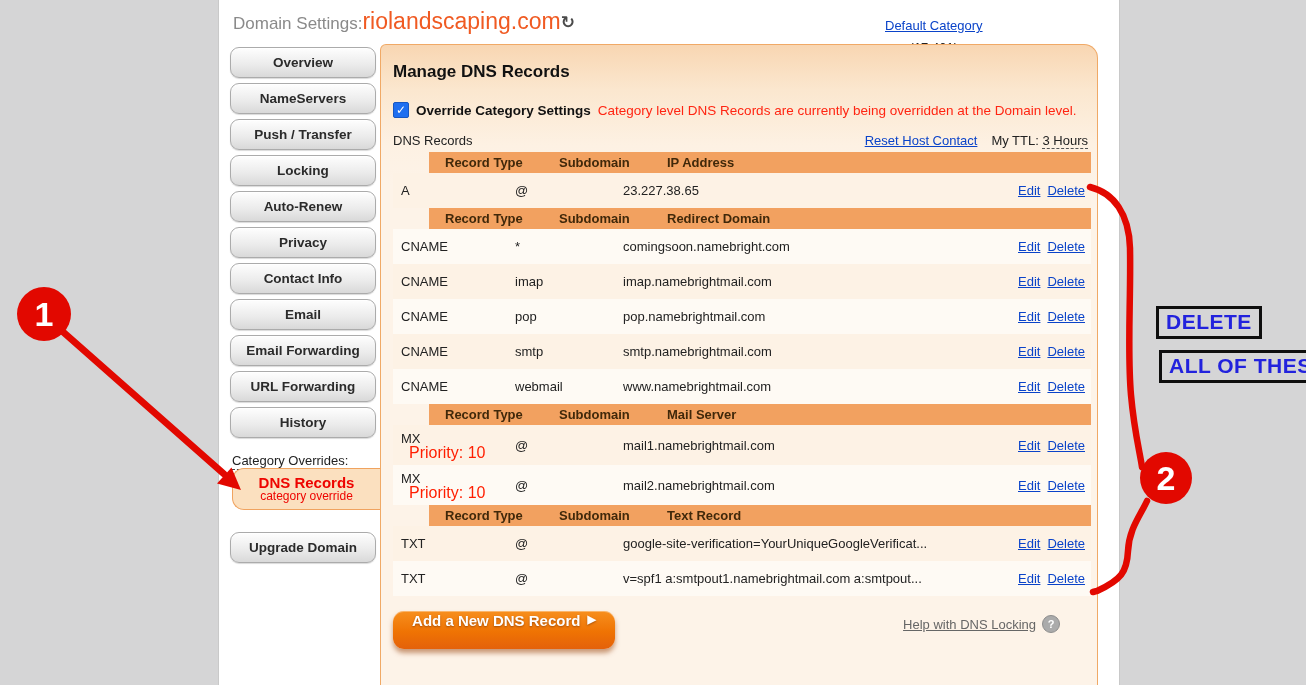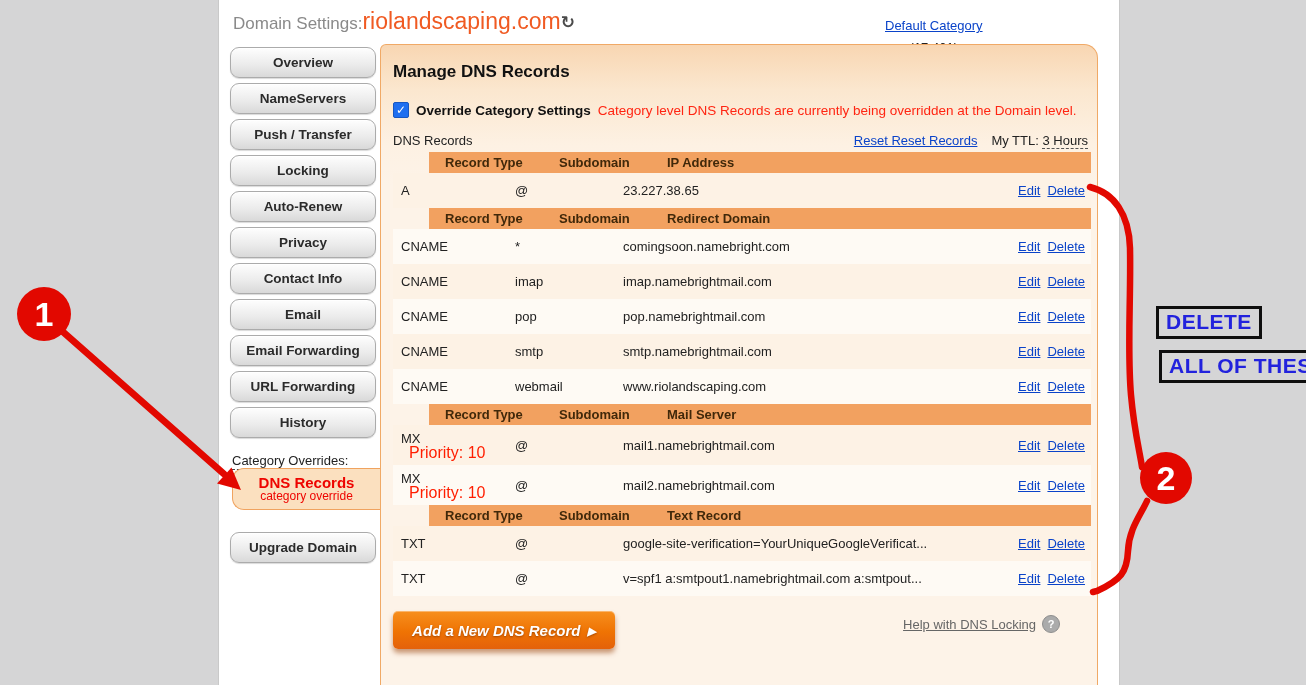--- a/index.html
+++ b/index.html
@@ -69,25 +69,25 @@
     height:35px;font-size:13px;color:#222;padding-left:8px;box-sizing:border-box;}
   .t-row.alt0{background:#fdf2e5;}
   .t-row.alt1{background:#fefaf4;}
   .t-row.mx{height:40px;}
   .t-row .type .prio{font-size:16px;color:#ff1e00;margin-left:8px;line-height:13px;}
   .t-row .actions{text-align:right;padding-right:6px;white-space:nowrap;}
   .t-row .actions a{color:#0a43c9;text-decoration:underline;cursor:pointer;margin-left:7px;}
 
   
   .foot-row{margin-top:15px;display:flex;align-items:flex-start;}
-  .add-btn{width:222px;height:38px;border:none;border-radius:5px;cursor:pointer;
+  .add-btn{width:222px;height:38px;border:none;border-radius:11px;cursor:pointer;
     background:linear-gradient(180deg,#f78f1e 0%,#ef7303 55%,#e4610a 100%);
     box-shadow:0 4px 5px rgba(150,60,0,.5),inset 0 1px 0 rgba(255,255,255,.35);
     color:#fff;font-weight:bold;font-size:15px;text-shadow:0 1px 2px rgba(90,30,0,.5);
-    font-family:"Liberation Sans",sans-serif;display:flex;align-items:center;justify-content:center;gap:7px;font-style:italic;}
+    font-family:"Liberation Sans",sans-serif;display:flex;justify-content:center;gap:7px;}
   .add-btn .arr{font-size:11px;position:relative;top:1px;}
   .foot-row .spacer{flex:1;}
   .help-wrap{display:flex;align-items:center;gap:6px;margin-top:4px;margin-right:28px;}
   .help-link{font-size:13px;color:#666;text-decoration:underline;cursor:pointer;}
   .help-q{width:16px;height:16px;border-radius:50%;background:#ababab;border:1px solid #8e8e8e;
     color:#fff;font-size:11px;font-weight:bold;text-align:center;line-height:16px;cursor:pointer;}
 
   
   .anno-svg{position:absolute;left:0;top:0;width:1306px;height:685px;pointer-events:none;}
   .note-box{position:absolute;border:3px solid #0e0e0e;color:#2222dd;font-weight:bold;
@@ -138,21 +138,21 @@
 
   <div class="override-row">
     <span class="cb">✓</span>
     <span class="override-label">Override Category Settings</span>
     <span class="override-warn">Category level DNS Records are currently being overridden at the Domain level.</span>
   </div>
 
   <div class="records-row">
     <span>DNS Records</span>
     <span class="spacer"></span>
-    <span class="reset-link">Reset Reset Records</span>
+    <span class="reset-link">Reset Host Contact</span>
     <span class="ttl"><span>My TTL:</span> <b>3 Hours</b></span>
   </div>
 
   <div class="dns-table" id="dns-table">
       <div class="t-head">
         <div>Record Type</div>
         <div>Subdomain</div>
         <div>IP Address</div>
         <div></div>
       </div>
@@ -200,21 +200,21 @@
         </div>
         <div>smtp</div>
         <div>smtp.namebrightmail.com</div>
         <div class="actions"><a>Edit</a><a>Delete</a></div>
       </div>
       <div class="t-row alt1">
         <div class="type">
           <div>CNAME</div>
         </div>
         <div>webmail</div>
-        <div>www.riolandscaping.com</div>
+        <div>www.namebrightmail.com</div>
         <div class="actions"><a>Edit</a><a>Delete</a></div>
       </div>
       <div class="t-head">
         <div>Record Type</div>
         <div>Subdomain</div>
         <div>Mail Server</div>
         <div></div>
       </div>
       <div class="t-row alt0 mx">
         <div class="type">

